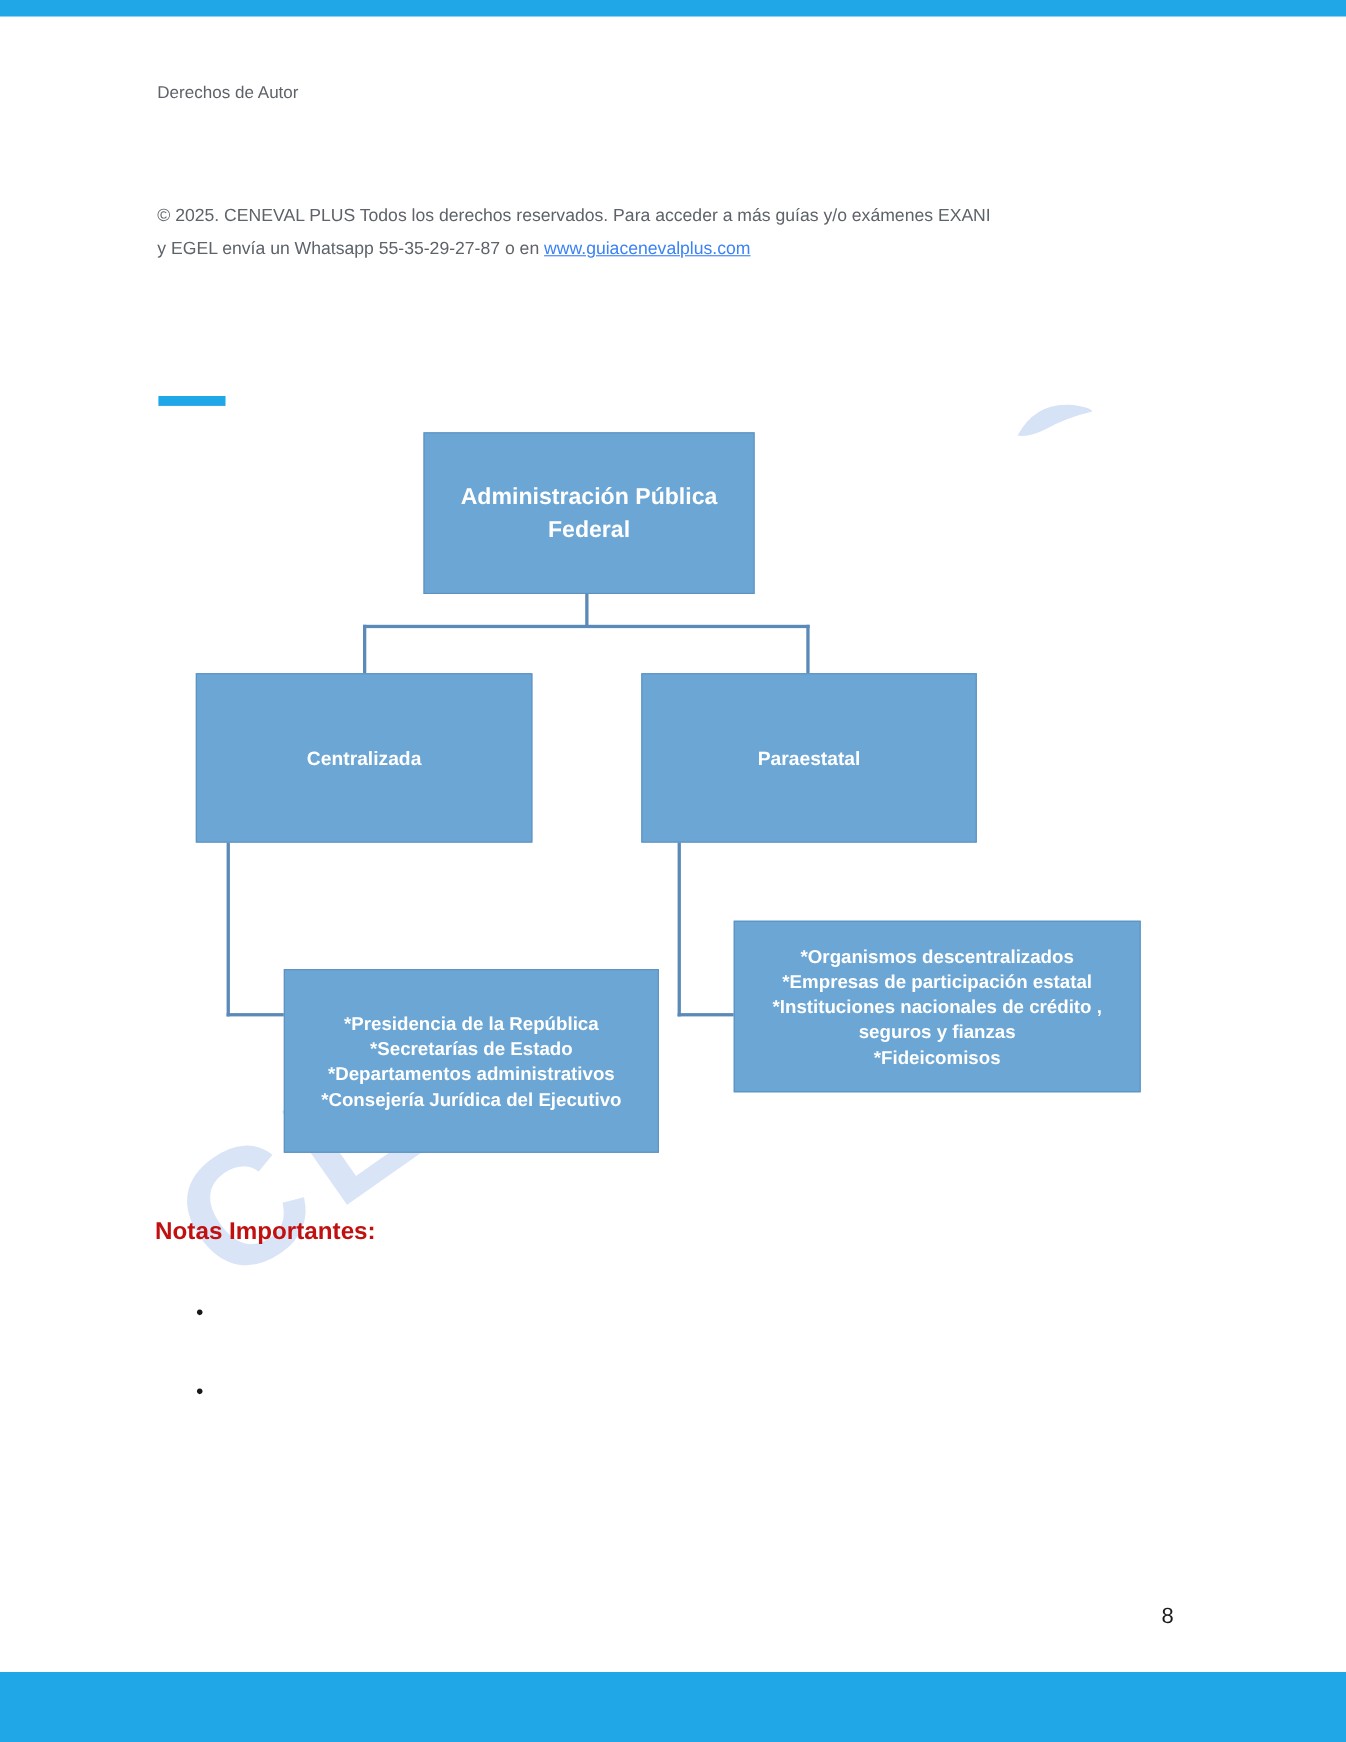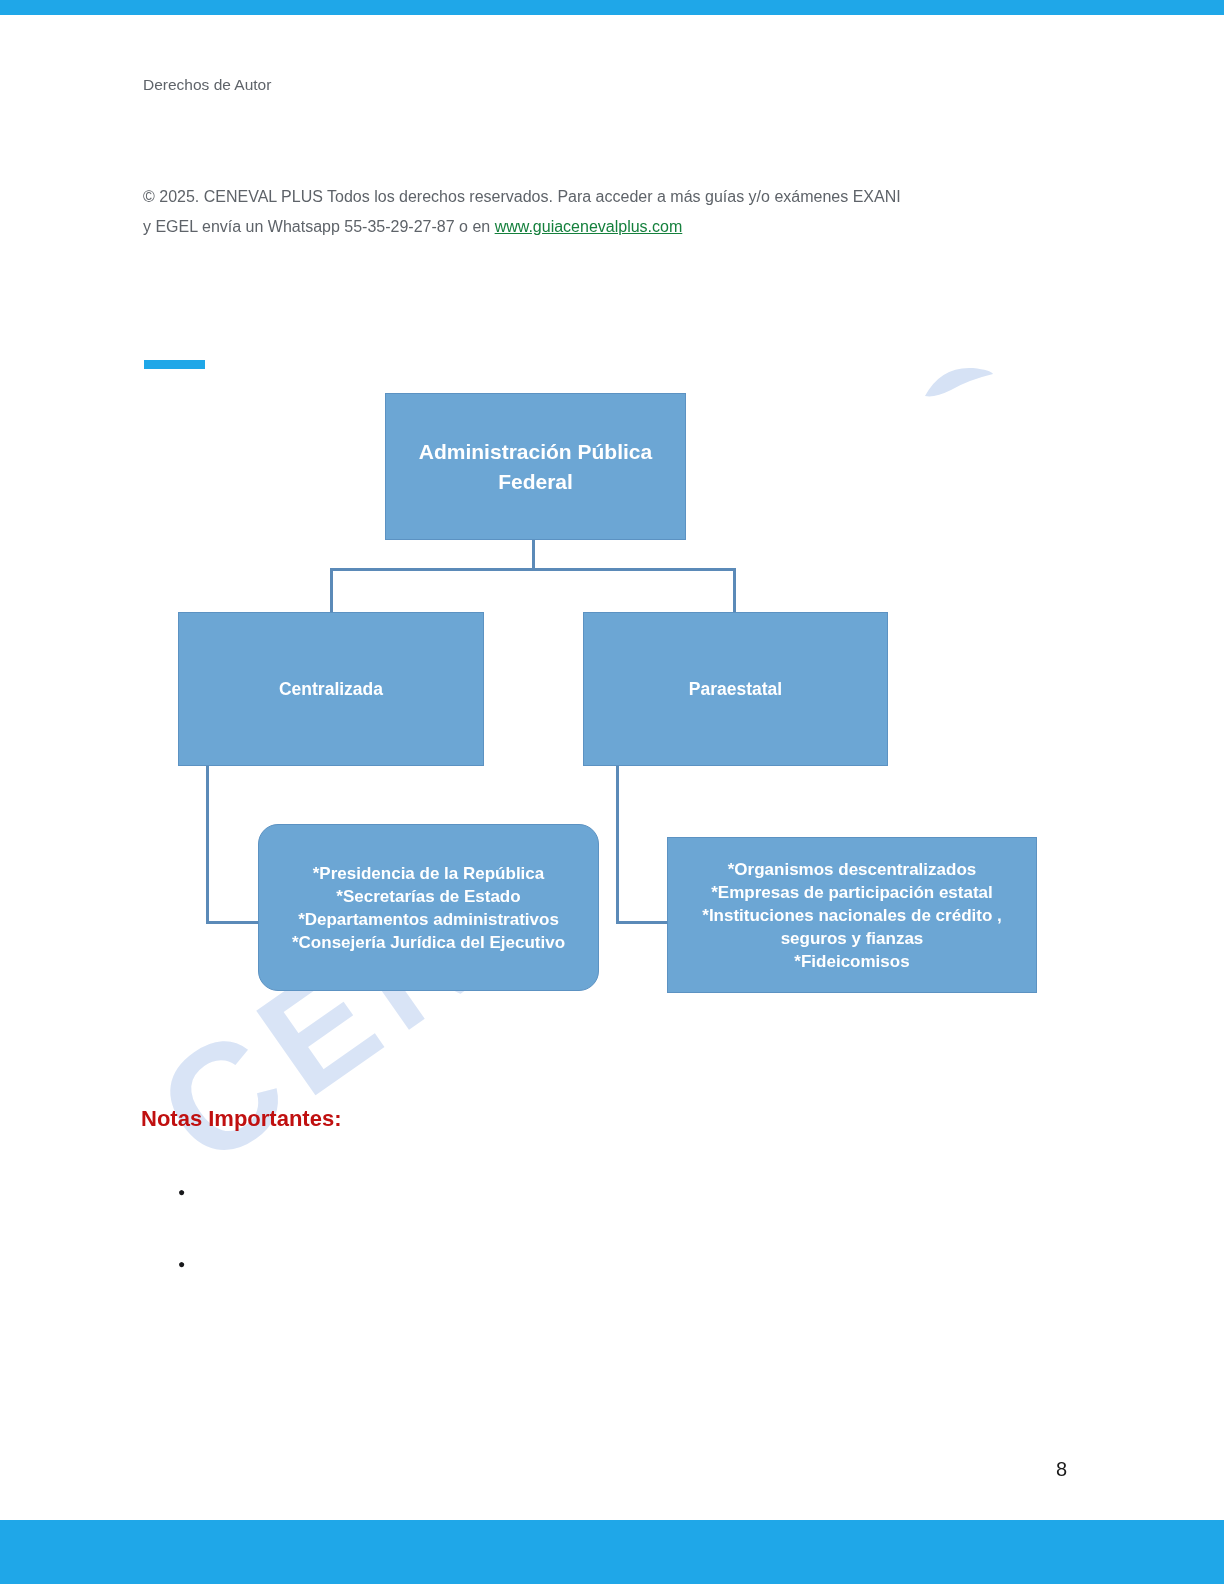--- a/index.html
+++ b/index.html
@@ -11,21 +11,21 @@
     overflow:hidden;
     font-family:"Liberation Sans", sans-serif;
   }
   
   .bar-top{position:absolute;left:0;top:0;width:1224px;height:15px;background:#1fa7e8;z-index:3;}
   .bar-bottom{position:absolute;left:0;top:1520px;width:1224px;height:64px;background:#1fa7e8;z-index:3;}
 
   
   .header-label{position:absolute;left:143px;top:76px;font-size:15.5px;color:#5e6369;z-index:2;}
   .copyright{position:absolute;left:143px;top:166px;width:960px;font-size:16px;line-height:30px;color:#5e6369;z-index:2;}
-  .copyright a{color:#15803d;text-decoration:underline;}
+  .copyright a{color:#3b82f6;text-decoration:underline;}
 
   
   .accent-rect{position:absolute;left:144px;top:360px;width:61px;height:9px;background:#1fa7e8;z-index:2;}
 
   
   .watermark-text{
     position:absolute;left:128px;top:1058px;
     font-size:150px;font-weight:bold;letter-spacing:14px;
     color:#d9e4f6;white-space:nowrap;
     transform:rotate(-35deg);transform-origin:left top;
@@ -37,21 +37,21 @@
   .node{
     position:absolute;background:#6ca6d4;border:1px solid #5c92c2;
     color:#ffffff;display:flex;align-items:center;justify-content:center;
     text-align:center;z-index:1;box-sizing:border-box;
   }
   .node-root{left:385px;top:393px;width:301px;height:147px;font-size:21px;font-weight:bold;line-height:30px;padding:0 14px;}
   .node-child{font-size:17.5px;font-weight:600;text-align:center;}
   .node-centralizada{left:178px;top:612px;width:306px;height:154px;}
   .node-paraestatal{left:583px;top:612px;width:305px;height:154px;}
   .node-detail{font-size:17px;font-weight:bold;line-height:23px;flex-direction:column;}
-  .detail-left{left:258px;top:824px;width:341px;height:167px;border-radius:20px;}
+  .detail-left{left:258px;top:881px;width:341px;height:167px;}
   .detail-right{left:667px;top:837px;width:370px;height:156px;}
   .conn{position:absolute;background:#5b8ab8;z-index:1;}
 
   
   .notes-title{position:absolute;left:141px;top:1106px;font-size:22px;font-weight:bold;color:#c01010;z-index:2;}
   .bullet{position:absolute;left:178px;width:900px;font-size:18px;line-height:31px;color:#3a3f45;z-index:2;display:flex;}
   .bullet .marker{width:37px;flex:0 0 37px;font-size:12px;line-height:31px;color:#17181a;}
   .bullet .btext b{color:#17181a;}
   .bullet-1{top:1177px;}
   .bullet-2{top:1249px;}

